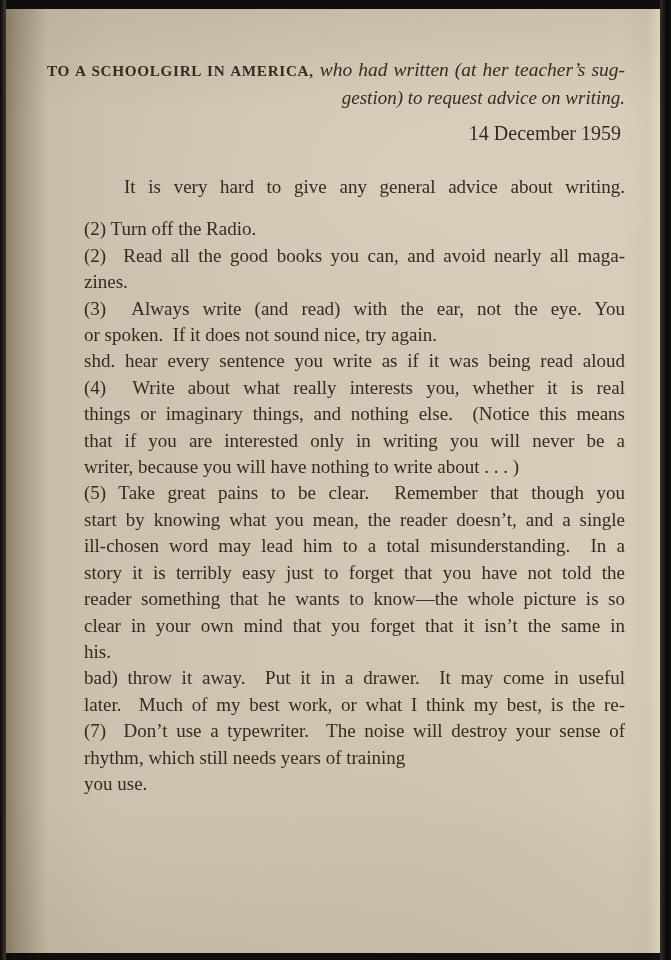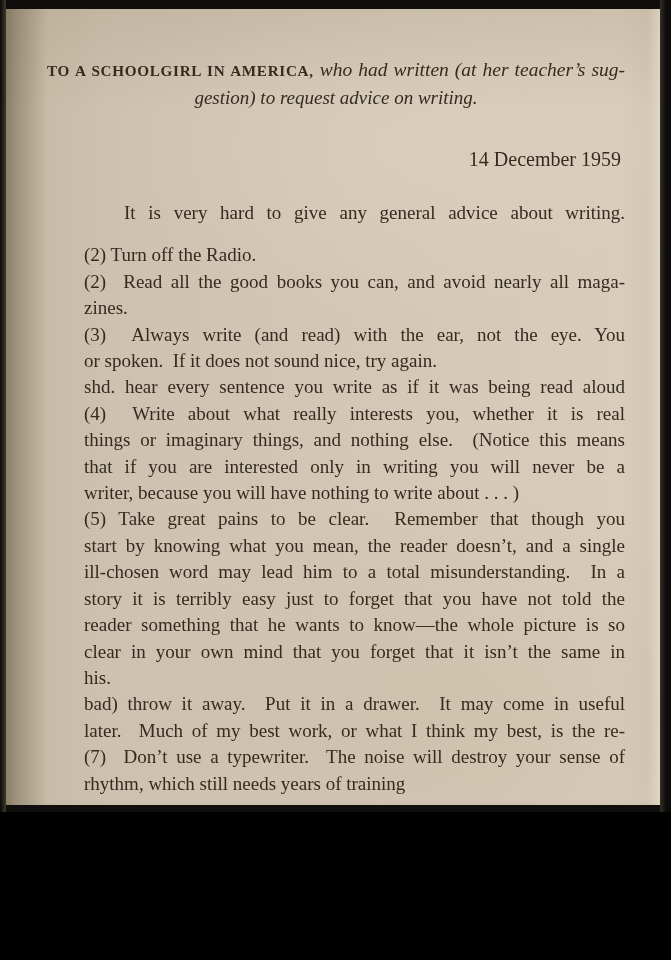--- a/index.html
+++ b/index.html
@@ -1,17 +1,17 @@
 <!DOCTYPE html>
 <html><head>
 <meta charset="utf-8">
 <style>
   html, body { margin:0; padding:0; background:#000; }
   .scan {
-    position:relative; width:671px; height:812px; overflow:hidden;
+    position:relative; width:671px; height:960px; overflow:hidden;
     font-family:"Liberation Serif", serif; color:#352b1f;
     background:linear-gradient(90deg,
       #9e9379 0px, #b9ae98 16px, #c7bca7 44px, #cdc2af 110px,
       #d1c6b3 280px, #d6cbb8 520px, #d8cdba 620px, #d2c7b4 655px);
   }
   .scan::before {
     content:""; position:absolute; inset:0; pointer-events:none;
     background:
       radial-gradient(ellipse 420px 260px at 58% 18%, rgba(255,250,235,0.10), rgba(0,0,0,0) 70%),
       radial-gradient(ellipse 500px 320px at 70% 88%, rgba(150,125,90,0.10), rgba(0,0,0,0) 70%),
@@ -29,23 +29,23 @@
   .textcol { position:absolute; left:47px; top:0; width:578px; z-index:3; }
 
   .tline { font-size:19px; line-height:26.4px; text-align:justify; text-align-last:justify;margin-left:37px; }
   .tlast { text-align-last:left; }
 
   .heading { margin-top:57px; }
   .heading .hline { font-size:19px; line-height:26.5px; }
   .hline1 { text-align:justify; text-align-last:justify; }
   .caps   { font-size:15.2px; font-weight:bold; letter-spacing:0.7px; }
   .hitalic{ font-style:italic; font-size:19.5px; }
-  .hline2 { text-align:center; }
+  .hline2 { text-align:right; }
 
-  .date { margin-top:35px; text-align:right; font-size:20px; line-height:27px; padding-right:4px; }
+  .date { margin-top:9px; text-align:right; font-size:20px; line-height:27px; padding-right:4px; }
 
   .intro { margin-top:27px; }
   .intro .tline:first-child { padding-left:40px; }
 
   .advice { margin-top:16px; }
   .para { margin:0; }
 </style>
 </head>
 <body>
 

